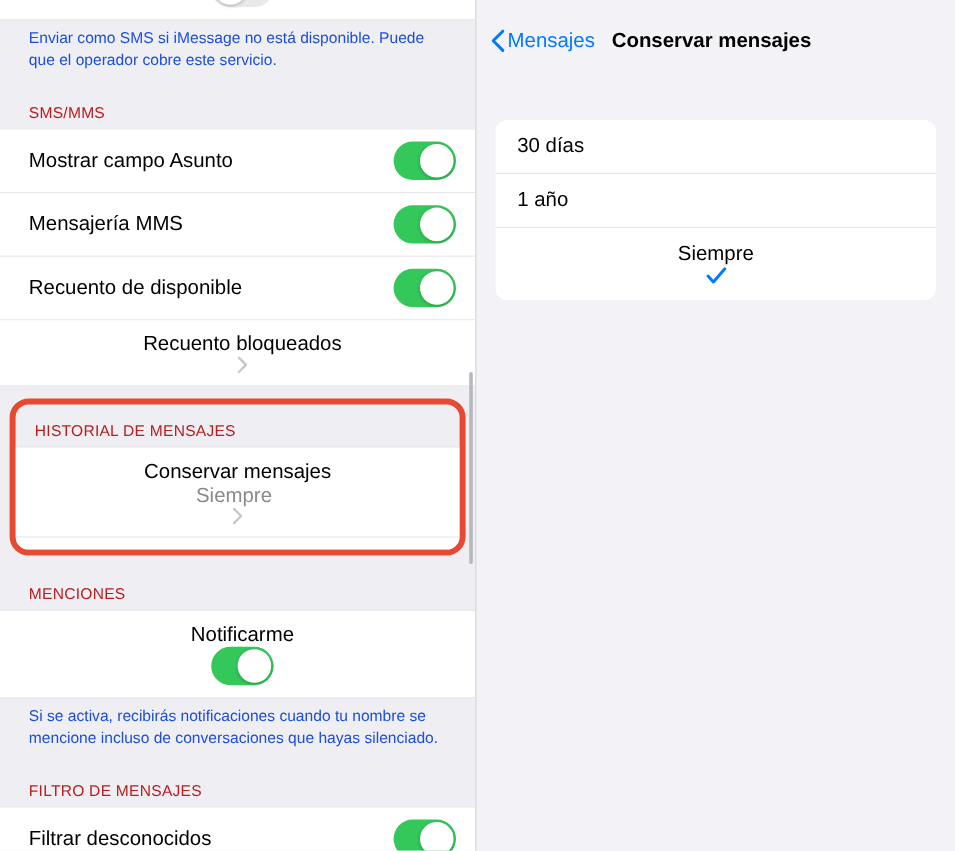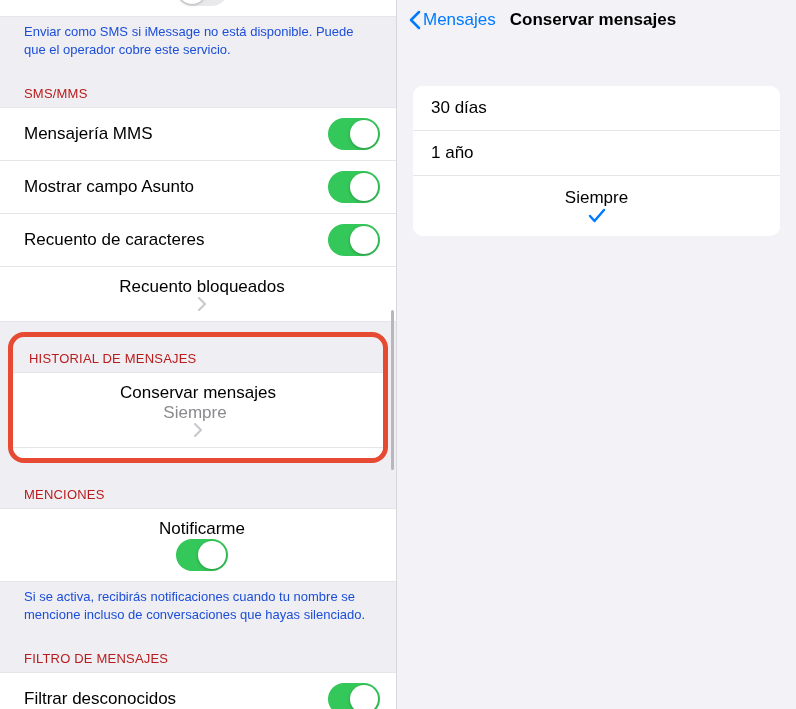--- a/index.html
+++ b/index.html
@@ -106,21 +106,21 @@
     overflow: hidden;
   }
   .highlight-wrap .section-header { padding-top: 14px; padding-left: 16px; }
   .highlight-wrap .list { border-top: 0.5px solid #e5e5ea; border-bottom: 0.5px solid #e5e5ea; }
   .highlight-wrap .row { padding-left: 16px; }
   .highlight-wrap .extra-pad { height: 10px; background: #fff; }
 
   
   .nav-bar {
     display: flex;
-    padding: 10px 16px 20px 12px;
+    padding: 24px 16px 20px 12px;
     gap: 4px;
   }
   .back-btn {
     display: flex;
     align-items: center;
     color: #007aff;
     font-size: 17px;
     gap: 2px;
   }
   .back-chevron svg { display: block; }
@@ -155,29 +155,29 @@
     <div class="row">
       <span class="label"></span>
       <span class="toggle off"></span>
     </div>
   </div>
   <div class="section-footer">Enviar como SMS si iMessage no está disponible. Puede que el operador cobre este servicio.</div>
 
   <div class="section-header">SMS/MMS</div>
   <div class="list">
     <div class="row">
+      <span class="label">Mostrar campo Asunto</span>
+      <span class="toggle"></span>
+    </div>
+    <div class="row">
       <span class="label">Mensajería MMS</span>
       <span class="toggle"></span>
     </div>
     <div class="row">
-      <span class="label">Mostrar campo Asunto</span>
-      <span class="toggle"></span>
-    </div>
-    <div class="row">
-      <span class="label">Recuento de caracteres</span>
+      <span class="label">Recuento de disponible</span>
       <span class="toggle"></span>
     </div>
     <div class="row">
       <span class="label">Recuento bloqueados</span>
       <span class="chevron">
         <svg width="8" height="14" viewBox="0 0 8 14">
             <path d="M1 1 L7 7 L1 13" stroke="#c7c7cc" stroke-width="2" fill="none" stroke-linecap="round" stroke-linejoin="round"></path>
           </svg>
       </span>
     </div>

